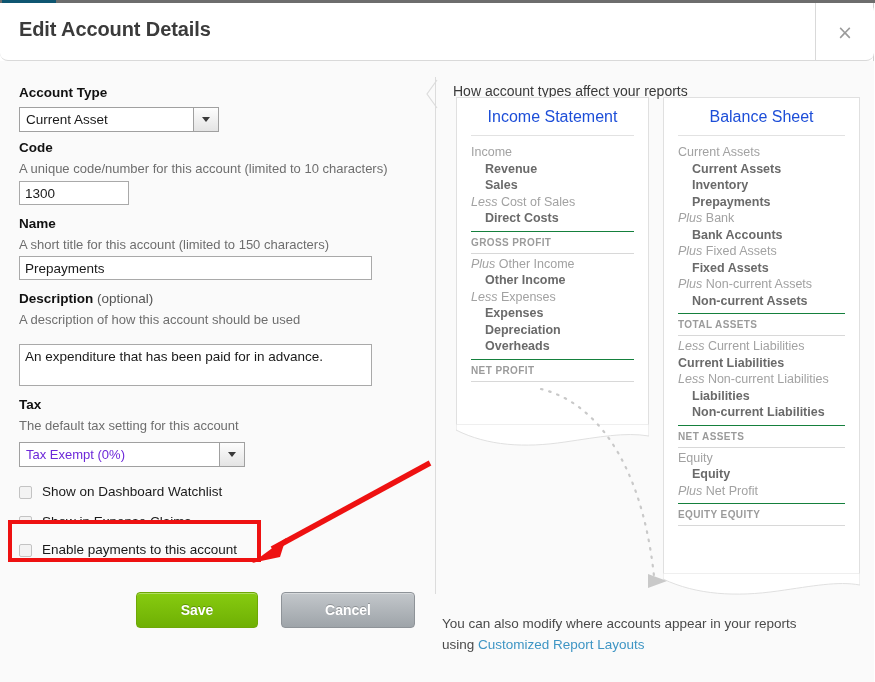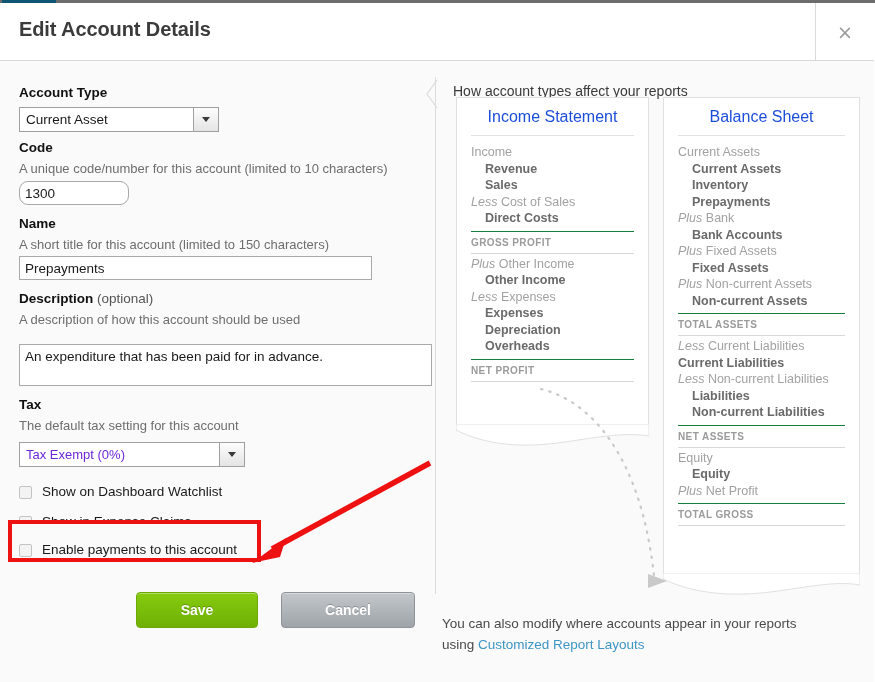--- a/index.html
+++ b/index.html
@@ -38,20 +38,21 @@
     box-sizing: border-box;
   }
 
   
   #modal-header {
     position: absolute; top: 0; left: 0;
     width: 874px; height: 58px;
     border-bottom: 1px solid #d9d9d9;
     box-sizing: border-box;
     background: #ffffff;
+    border-radius: 8px;
   }
   #modal-title {
     position: absolute;
     left: 19px; top: 15px;
     font-size: 20px;
     font-weight: bold;
     color: #3b3b3b;
     letter-spacing: -0.1px;
   }
   #close-cell {
@@ -140,37 +141,37 @@
     border-left: 4.5px solid transparent;
     border-right: 4.5px solid transparent;
     border-top: 5px solid #3a3a3a;
   }
 
   
   #lbl-code { position: absolute; left: 19px; top: 79px; }
   #hint-code { position: absolute; left: 19px; top: 98px; }
   #input-code {
     position: absolute; left: 19px; top: 120px;
-    width: 110px; height: 24px; border-radius: 9px;
+    width: 110px; height: 24px;
   }
 
   
   #lbl-name { position: absolute; left: 19px; top: 155px; }
   #hint-name { position: absolute; left: 19px; top: 174px; text-align: right; }
   #input-name {
     position: absolute; left: 19px; top: 195px;
     width: 353px; height: 24px;
   }
 
   
   #lbl-description { position: absolute; left: 19px; top: 230px; }
   #hint-description { position: absolute; left: 19px; top: 249px; }
   #input-description {
     position: absolute; left: 19px; top: 283px;
-    width: 413px; height: 42px;
+    width: 353px; height: 42px;
     padding-top: 4px;
     resize: none;
     line-height: 16px;
   }
 
   
   #lbl-tax { position: absolute; left: 19px; top: 336px; }
   #hint-tax { position: absolute; left: 19px; top: 355px; }
   #select-tax-wrap {
     position: absolute; left: 19px; top: 381px;
@@ -507,21 +508,21 @@
             <div class="row-total">TOTAL ASSETS</div>
             <div class="row-group"><span class="kw">Less </span><span>Current Liabilities</span></div>
             <div class="row-item flush">Current Liabilities</div>
             <div class="row-group"><span class="kw">Less </span><span>Non-current Liabilities</span></div>
             <div class="row-item">Liabilities</div>
             <div class="row-item">Non-current Liabilities</div>
             <div class="row-total">NET ASSETS</div>
             <div class="row-group"><span>Equity</span></div>
             <div class="row-item">Equity</div>
             <div class="row-group"><span class="kw">Plus </span><span>Net Profit</span></div>
-            <div class="row-total">TOTAL GROSS</div>
+            <div class="row-total">EQUITY EQUITY</div>
           </div>
         <svg class="card-wave" style="bottom:-21px" viewBox="0 0 199 24" preserveAspectRatio="none">
           <path d="M0,0 L0,6 C34,22 74,24 116,18 C152,13 176,8 199,12 L199,0 Z" fill="#ffffff" stroke="#e0e0e0" stroke-width="1"></path>
         </svg>
       </div>
 
       <svg id="connector" viewBox="0 0 240 250">
         <path d="M5,28 C55,40 105,95 118,215" fill="none" stroke="#c9c9c9" stroke-width="2.2" stroke-dasharray="1.5 7" stroke-linecap="round"></path>
         <polygon points="112,213 131,220 112,227" fill="#c9c9c9"></polygon>
       </svg>

